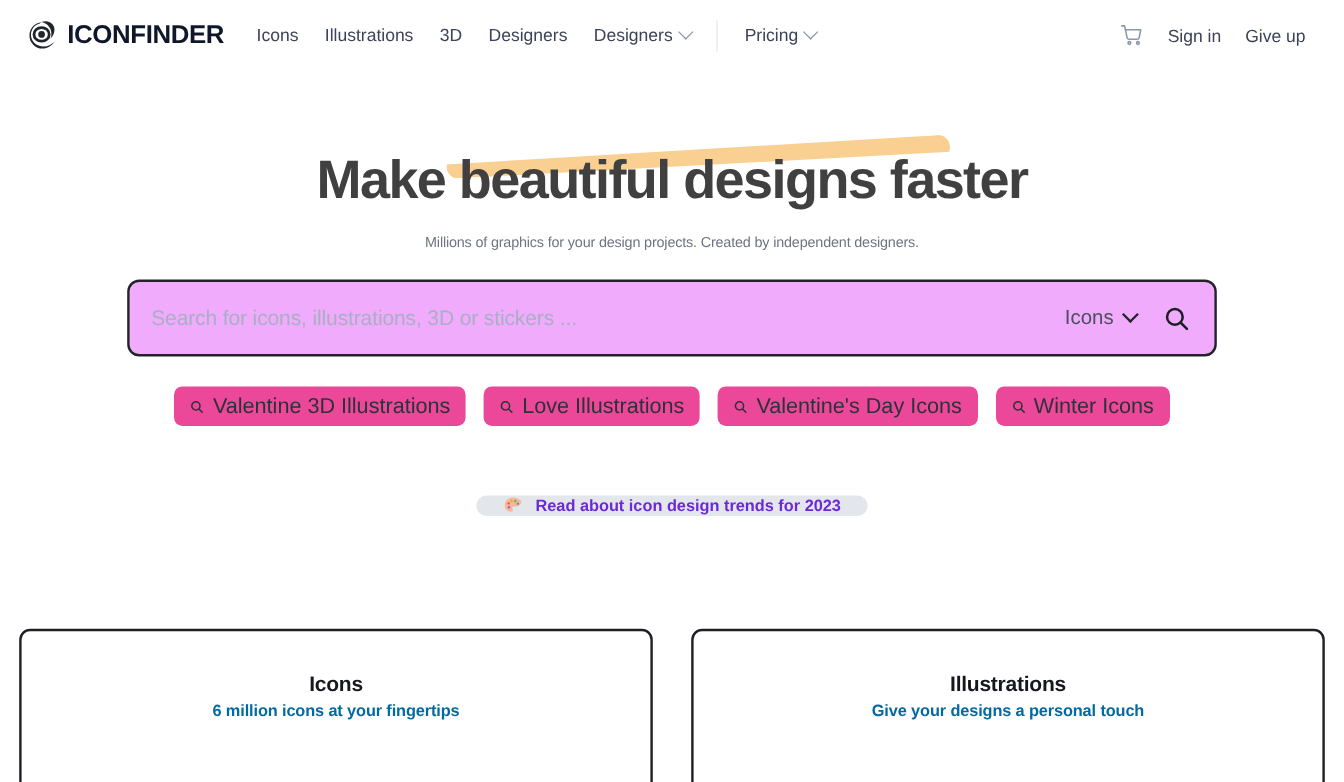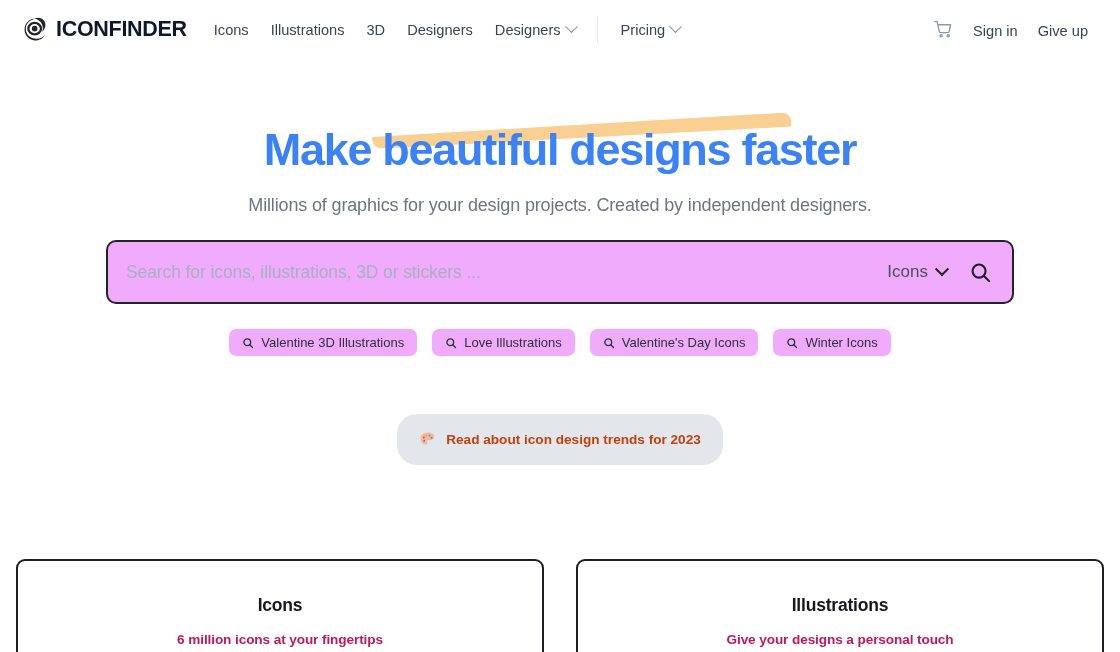--- a/index.html
+++ b/index.html
@@ -98,21 +98,21 @@
   .hero {
     padding-top: 67px;
     text-align: center;
   }
   .hero-title {
     position: relative;
     display: inline-block;
     font-size: 45px;
     font-weight: bold;
     letter-spacing: -1.3px;
-    color: #3b82f6;
+    color: #404040;
     line-height: 1.05;
     margin: 0;
     white-space: nowrap;
   }
   .hl {
     position: absolute;
     left: 108px;
     top: 3px;
     width: 420px;
     height: 20px;
@@ -120,21 +120,21 @@
     border-radius: 12px;
     transform: rotate(-2.3deg);
     transform-origin: left center;
     z-index: 0;
     clip-path: polygon(0% 40%, 100% 0%, 100% 72%, 0% 100%);
   }
   .hero-title-text { position: relative; z-index: 1; }
 
   .hero-sub {
     margin: 22px 0 0 0;
-    font-size: 18px;
+    font-size: 12px;
     color: #6f7481;
     letter-spacing: -0.15px;
   }
 
   
   .search-outer {
     display: flex;
     justify-content: center;
     margin-top: 24px;
   }
@@ -189,45 +189,45 @@
   .chips {
     display: flex;
     justify-content: center;
     gap: 15px;
     margin-top: 25px;
   }
   .chip {
     display: flex;
     align-items: center;
     gap: 7px;
-    background: #f0abfc;
+    background: #ec4899;
     border-radius: 7px;
     padding: 6px 13px;
-    font-size: 13px;
+    font-size: 18px;
     color: #2d313a;
     cursor: pointer;
     white-space: nowrap;
   }
 
   
   .banner-wrap {
     display: flex;
     justify-content: center;
     margin-top: 58px;
   }
   .banner {
     display: flex;
     align-items: center;
     gap: 10px;
     background: #e3e7ec;
     border-radius: 20px;
-    padding: 17px 22px;
+    padding: 0 22px;
     font-size: 13.6px;
     font-weight: bold;
-    color: #c2410c;
+    color: #6d28d9;
     cursor: pointer;
     white-space: nowrap;
   }
   .palette-emoji { width: 17px; height: 17px; display:block; }
 
   
   .cards {
     display: flex;
     gap: 32px;
     padding: 0 16px;
@@ -243,24 +243,24 @@
     cursor: pointer;
     background: #fff;
   }
   .card-title {
     font-size: 17.5px;
     font-weight: bold;
     color: #16181d;
     letter-spacing: -0.2px;
   }
   .card-sub {
-    margin-top: 16px;
+    margin-top: 4px;
     font-size: 13.6px;
     font-weight: bold;
-    color: #be185d;
+    color: #0369a1;
     letter-spacing: -0.1px;
   }
 </style>
 </head>
 <body>
 
 <div class="header">
 
   <div class="logo-wrap">
     <svg class="logo-mark" viewBox="0 0 64 64">

